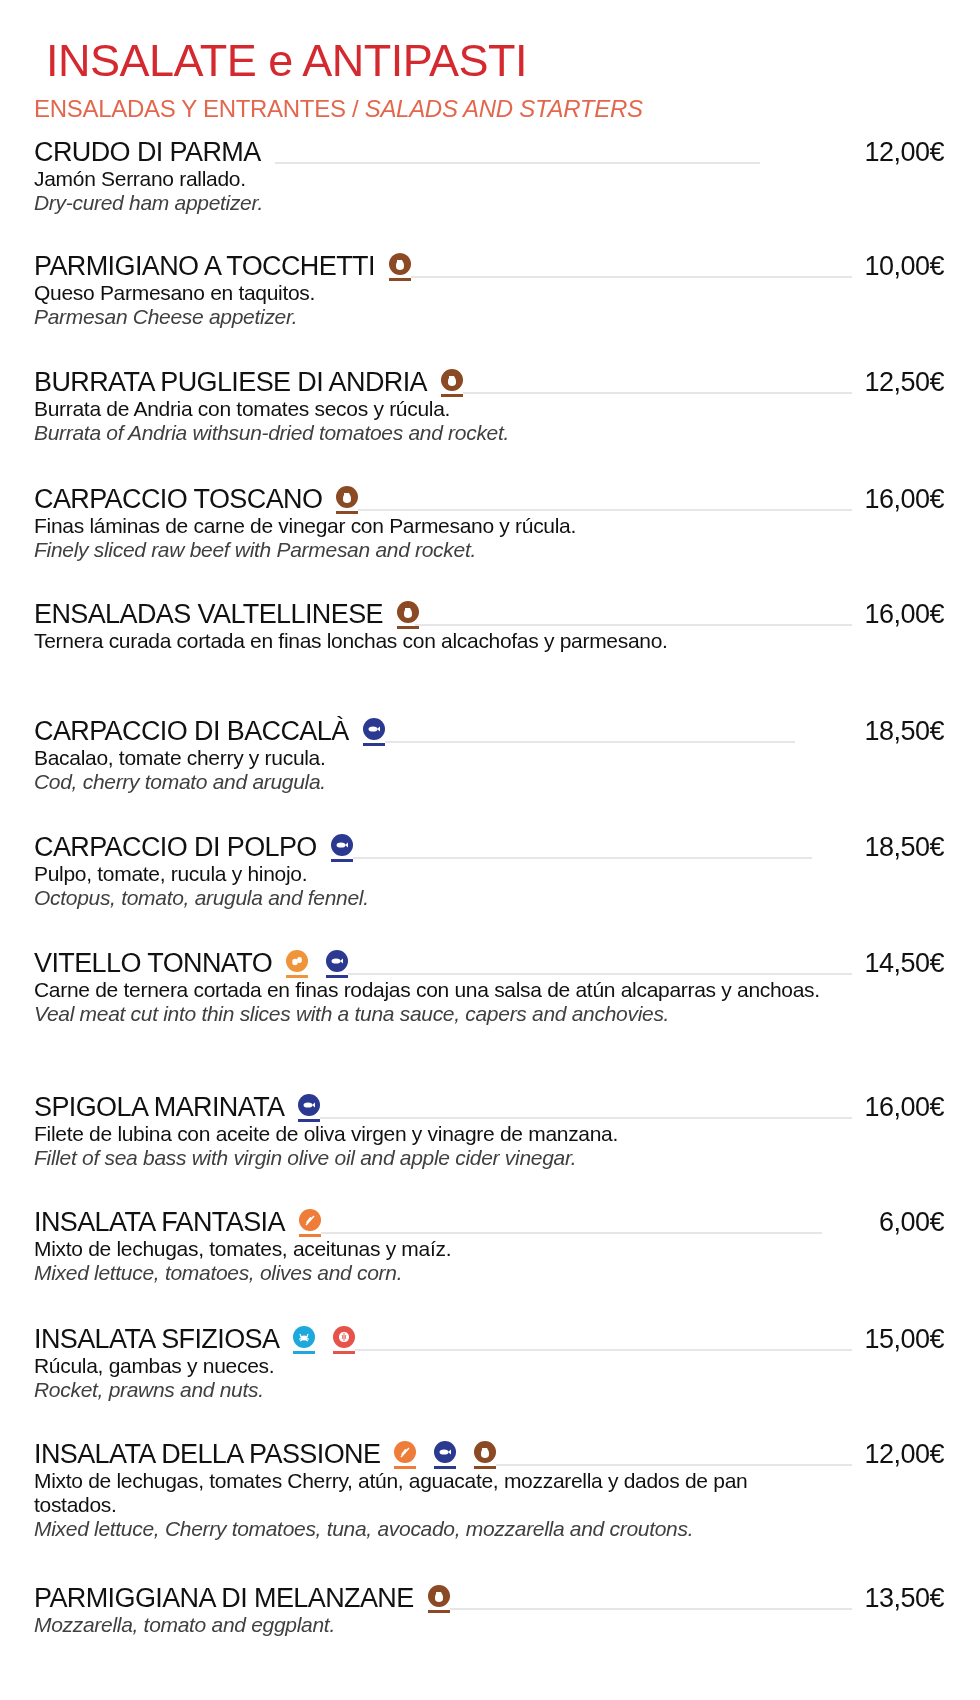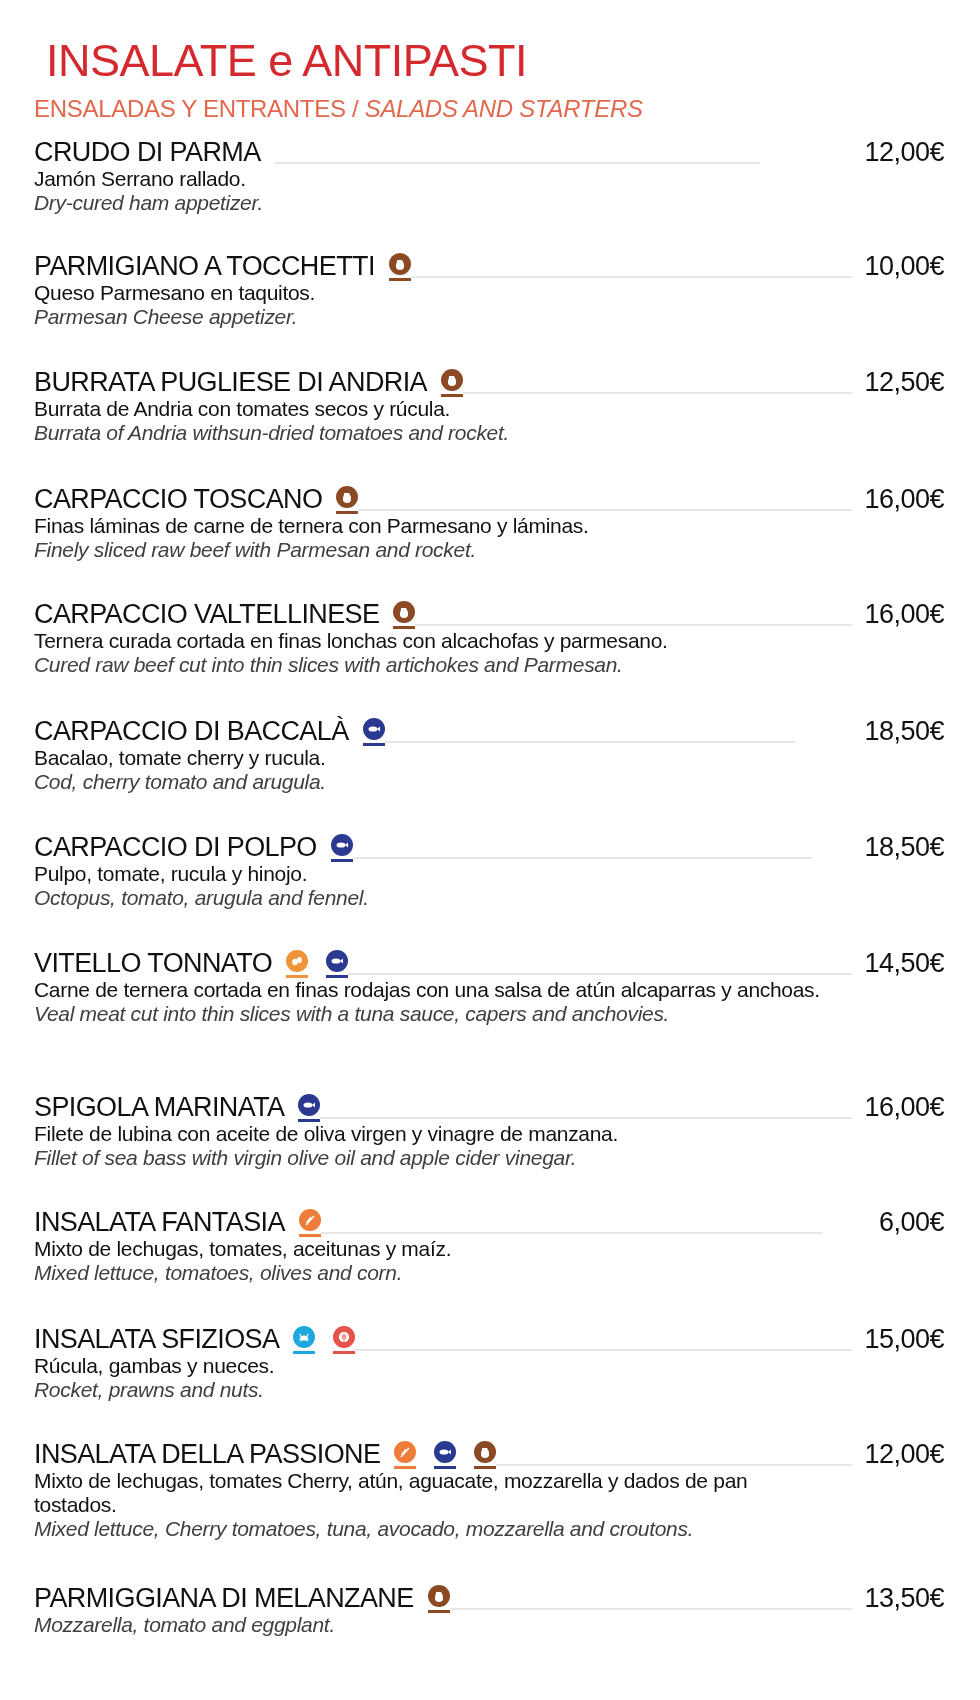--- a/index.html
+++ b/index.html
@@ -78,38 +78,37 @@
         <span class="icons">
           <span class="icon" style="background: rgb(139, 74, 36);">
             <svg viewBox="0 0 14 14">
               <path d="M4 3h5l1 2c1 1 1 3 1 5 0 2-2 3-4 3s-4-1-4-3c0-2 0-4 1-5z" fill="#fff"></path>
             </svg>
           </span>
         </span>
         <span class="leader" style="left: 324px; width: 494px;"></span>
         <span class="price">16,00€</span>
       </div>
-      <div class="desc-es">Finas láminas de carne de ternera con Parmesano y láminas.</div>
+      <div class="desc-es">Finas láminas de carne de vinegar con Parmesano y rúcula.</div>
       <div class="desc-en">Finely sliced raw beef with Parmesan and rocket.</div>
     </div>
     <div class="item" style="top: 599px;">
       <div class="row">
-        <span class="name">CARPACCIO VALTELLINESE</span>
+        <span class="name">ENSALADAS VALTELLINESE</span>
         <span class="icons">
           <span class="icon" style="background: rgb(139, 74, 36);">
             <svg viewBox="0 0 14 14">
               <path d="M4 3h5l1 2c1 1 1 3 1 5 0 2-2 3-4 3s-4-1-4-3c0-2 0-4 1-5z" fill="#fff"></path>
             </svg>
           </span>
         </span>
         <span class="leader" style="left: 381px; width: 437px;"></span>
         <span class="price">16,00€</span>
       </div>
       <div class="desc-es">Ternera curada cortada en finas lonchas con alcachofas y parmesano.</div>
-      <div class="desc-en">Cured raw beef cut into thin slices with artichokes and Parmesan.</div>
     </div>
     <div class="item" style="top: 716px;">
       <div class="row">
         <span class="name">CARPACCIO DI BACCALÀ</span>
         <span class="icons">
           <span class="icon" style="background: rgb(43, 57, 144);">
             <svg viewBox="0 0 14 14">
               <ellipse cx="6" cy="7" rx="4.5" ry="2.6" fill="#fff"></ellipse>
               <path d="M10 7l3-2.5v5z" fill="#fff"></path>
             </svg>

